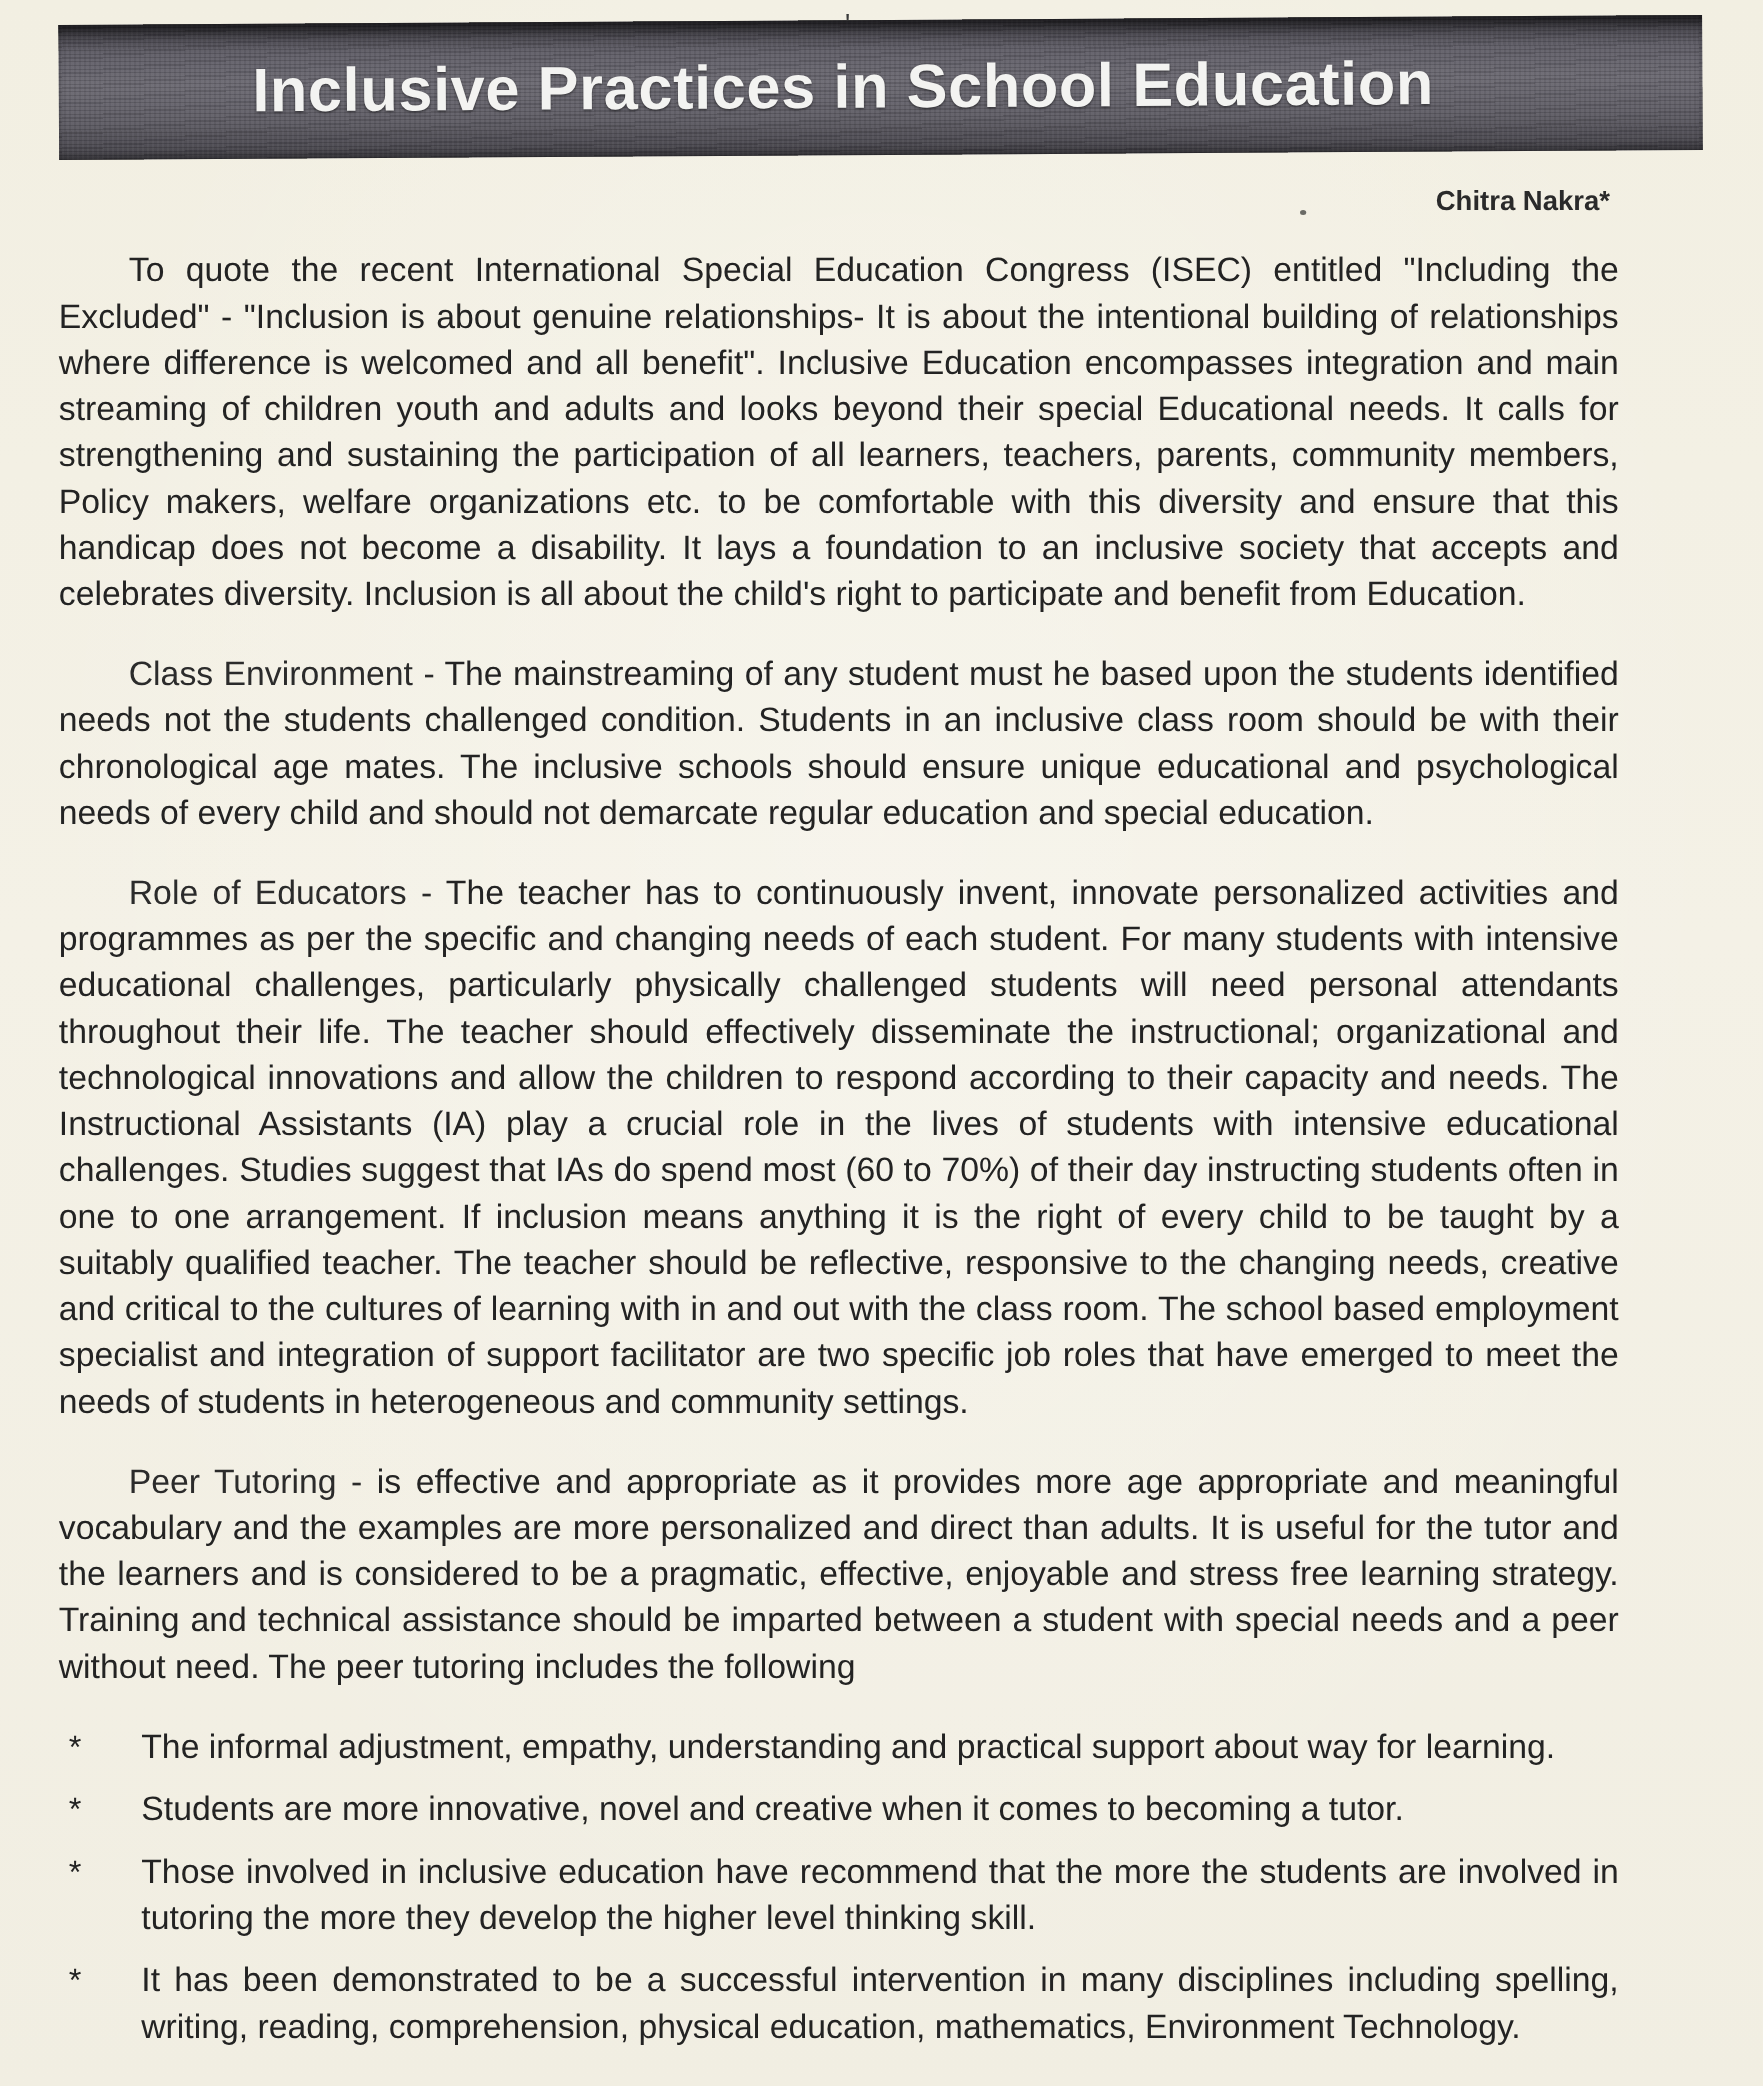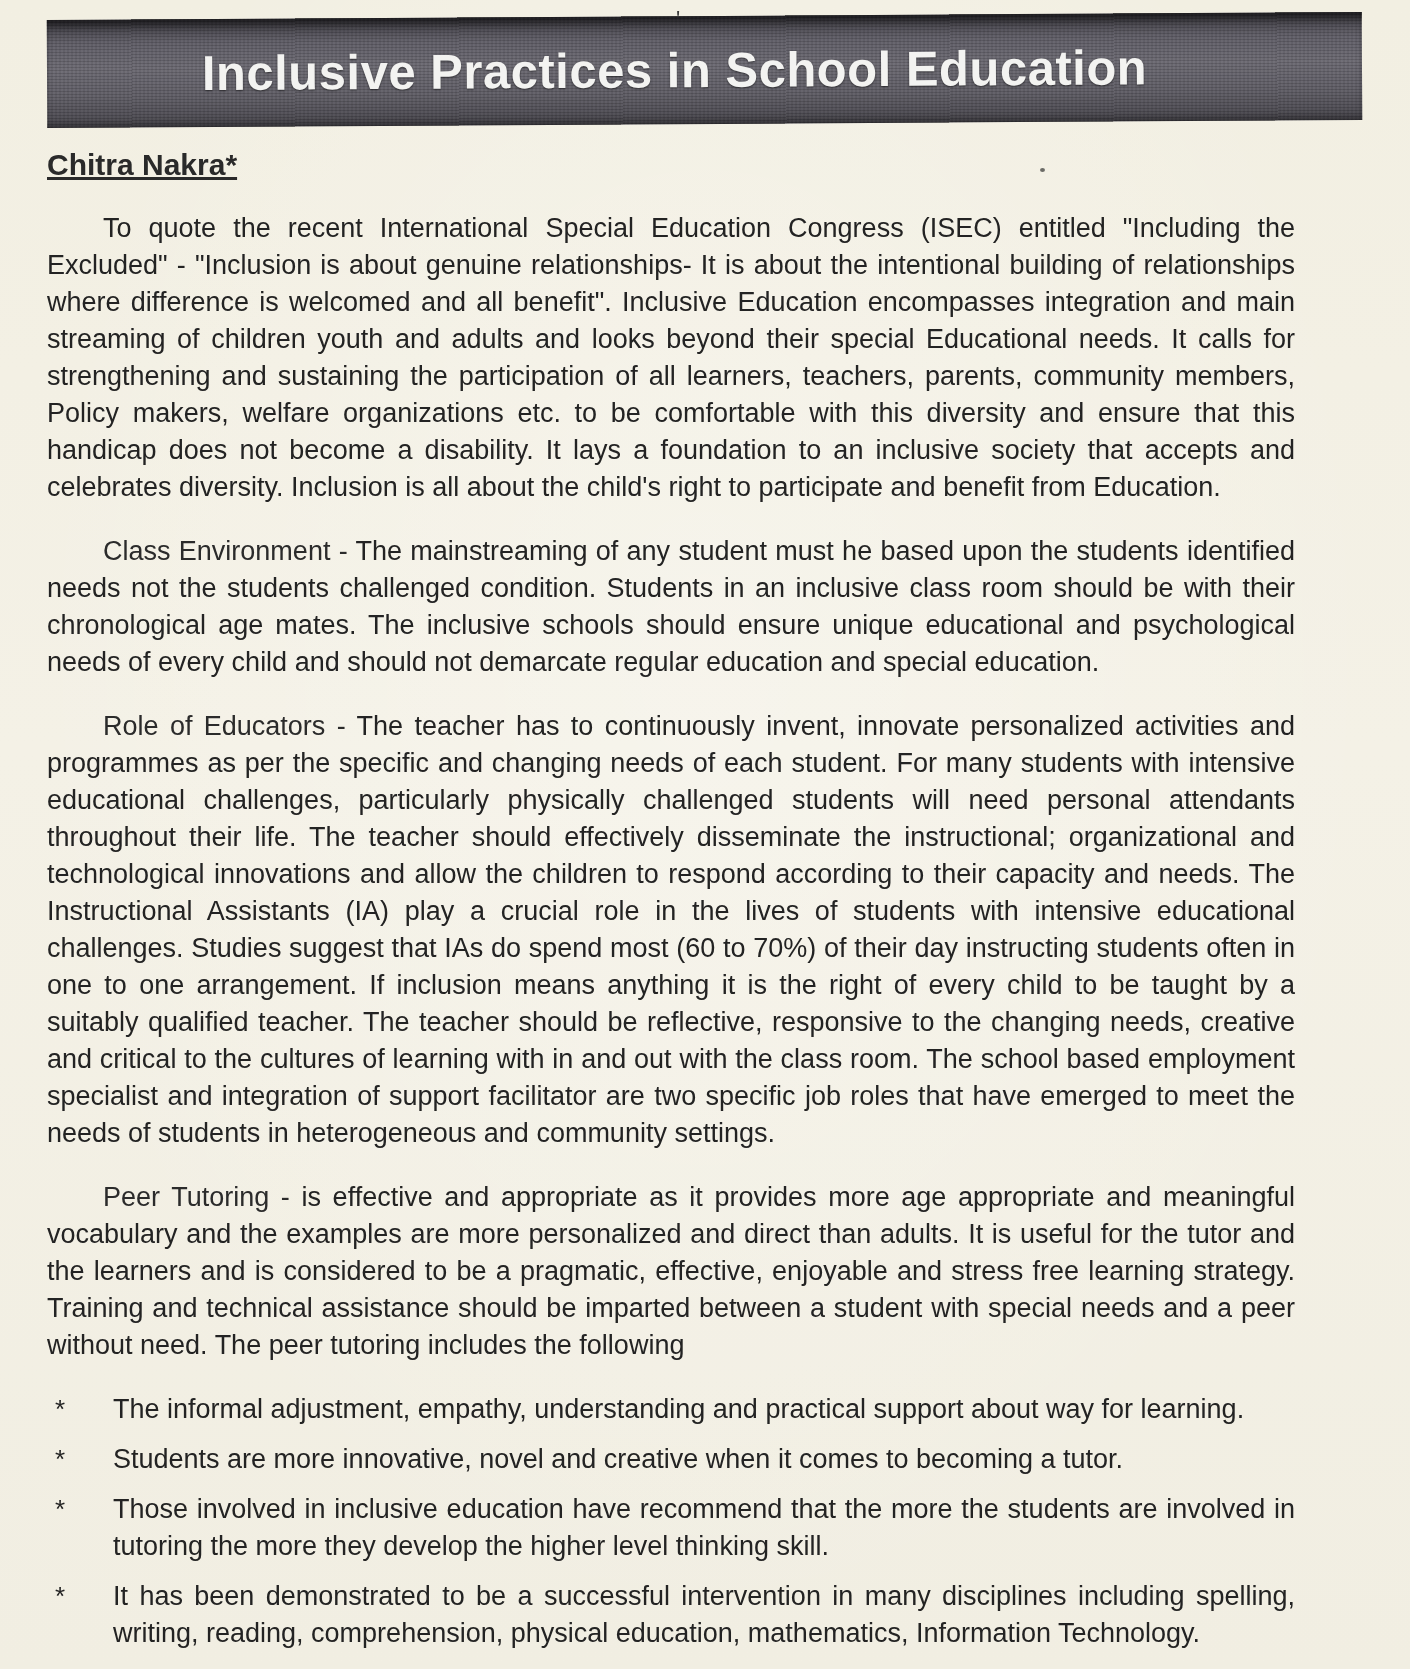--- a/index.html
+++ b/index.html
@@ -46,39 +46,38 @@
     letter-spacing: 0.5px;
     text-shadow: 0 1px 2px rgba(0,0,0,0.5);
     white-space: nowrap;
     margin-left: -60px;
   }
   .author-line {
     position: absolute;
     top: 148px;
     left: 47px;
     right: 122px;
-    text-align: left;
-    font-size: 30px;
+    text-align: right;
+    font-size: 22px;
     font-weight: bold;
     color: #2a2a2a;
-    text-decoration: underline;
   }
   .content {
     position: absolute;
     top: 198px;
     left: 47px;
     right: 115px;
     bottom: 0;
     font-size: 27px;
     line-height: 37px;
     text-align: justify;
     color: #232323;
   }
   .para {
-    margin: 12px 0 27px 0;
+    margin: 0 0 27px 0;
     text-indent: 56px;
   }
   .para .lead {
     font-weight: normal;
     color: #2b2b2b;
   }
   .bullets {
     margin: 2px 0 27px 0;
   }
   .bullet {
@@ -145,20 +144,20 @@
       <div class="bullet">
         <span class="marker">*</span>
         <span class="btext">Students are more innovative, novel and creative when it comes to becoming a tutor.</span>
       </div>
       <div class="bullet">
         <span class="marker">*</span>
         <span class="btext">Those involved in inclusive education have recommend that the more the students are involved in tutoring the more they develop the higher level thinking skill.</span>
       </div>
       <div class="bullet">
         <span class="marker">*</span>
-        <span class="btext">It has been demonstrated to be a successful intervention in many disciplines including spelling, writing, reading, comprehension, physical education, mathematics, Information Technology.</span>
+        <span class="btext">It has been demonstrated to be a successful intervention in many disciplines including spelling, writing, reading, comprehension, physical education, mathematics, Environment Technology.</span>
       </div>
     </div>
 
     <p class="para"></p>
 
   </div>
 </div>
 
 </body></html>

